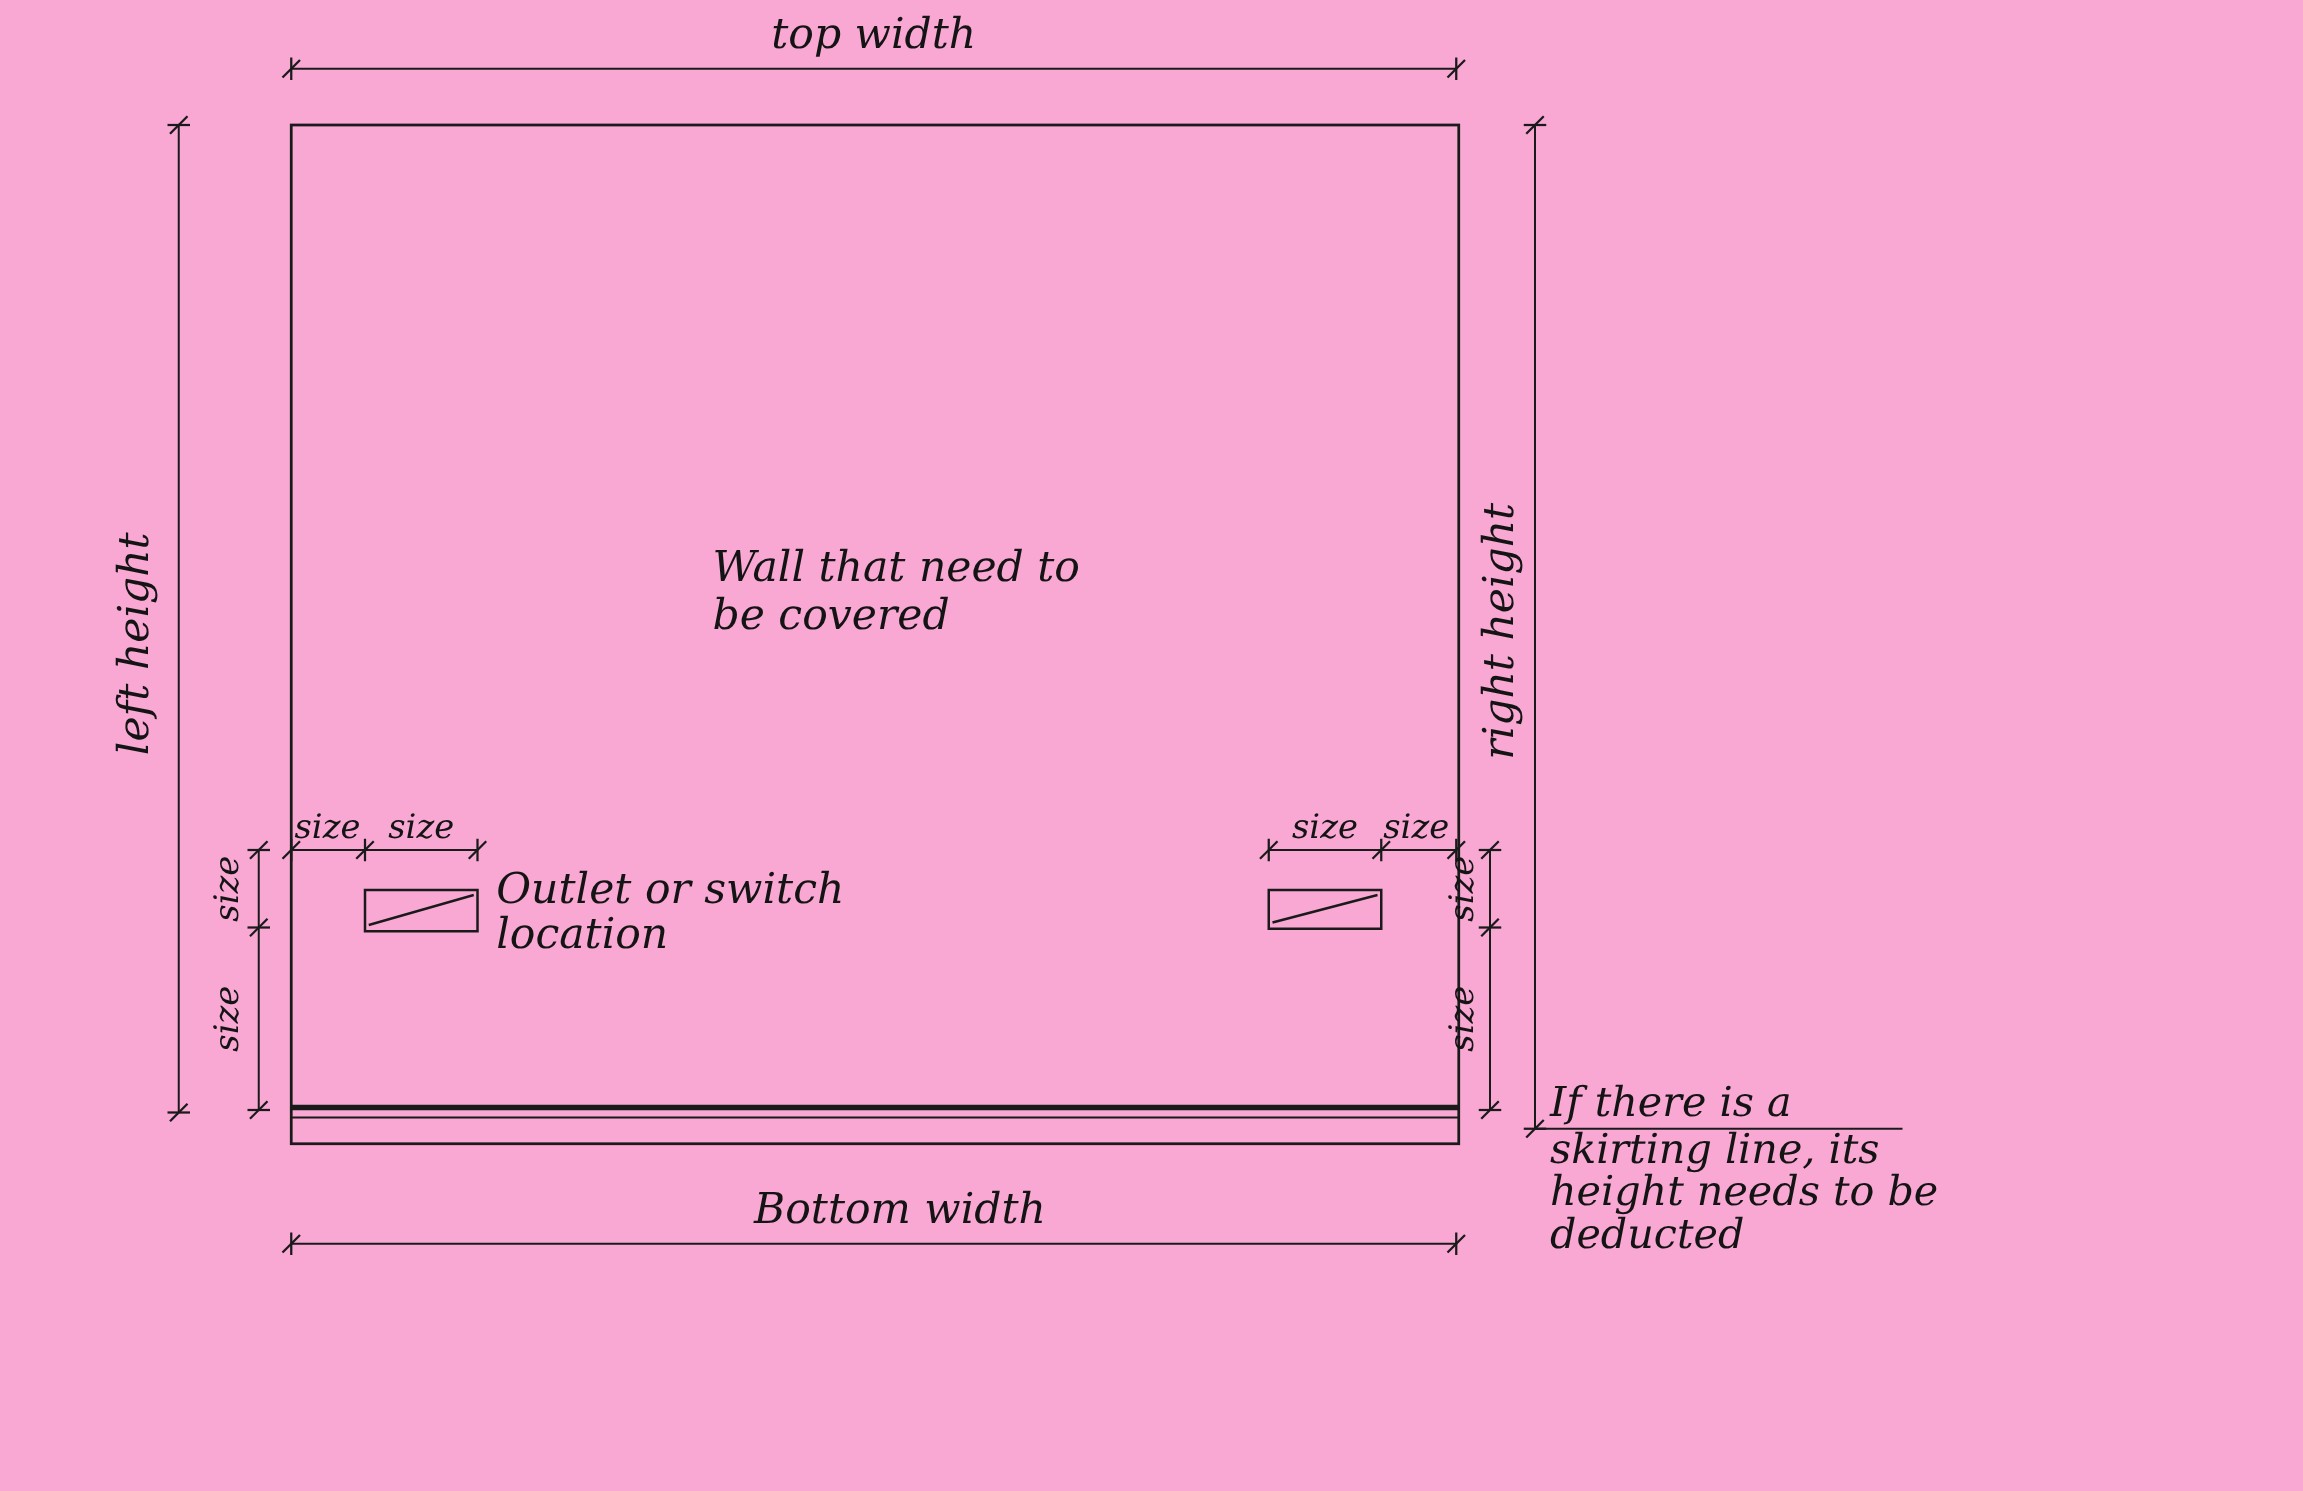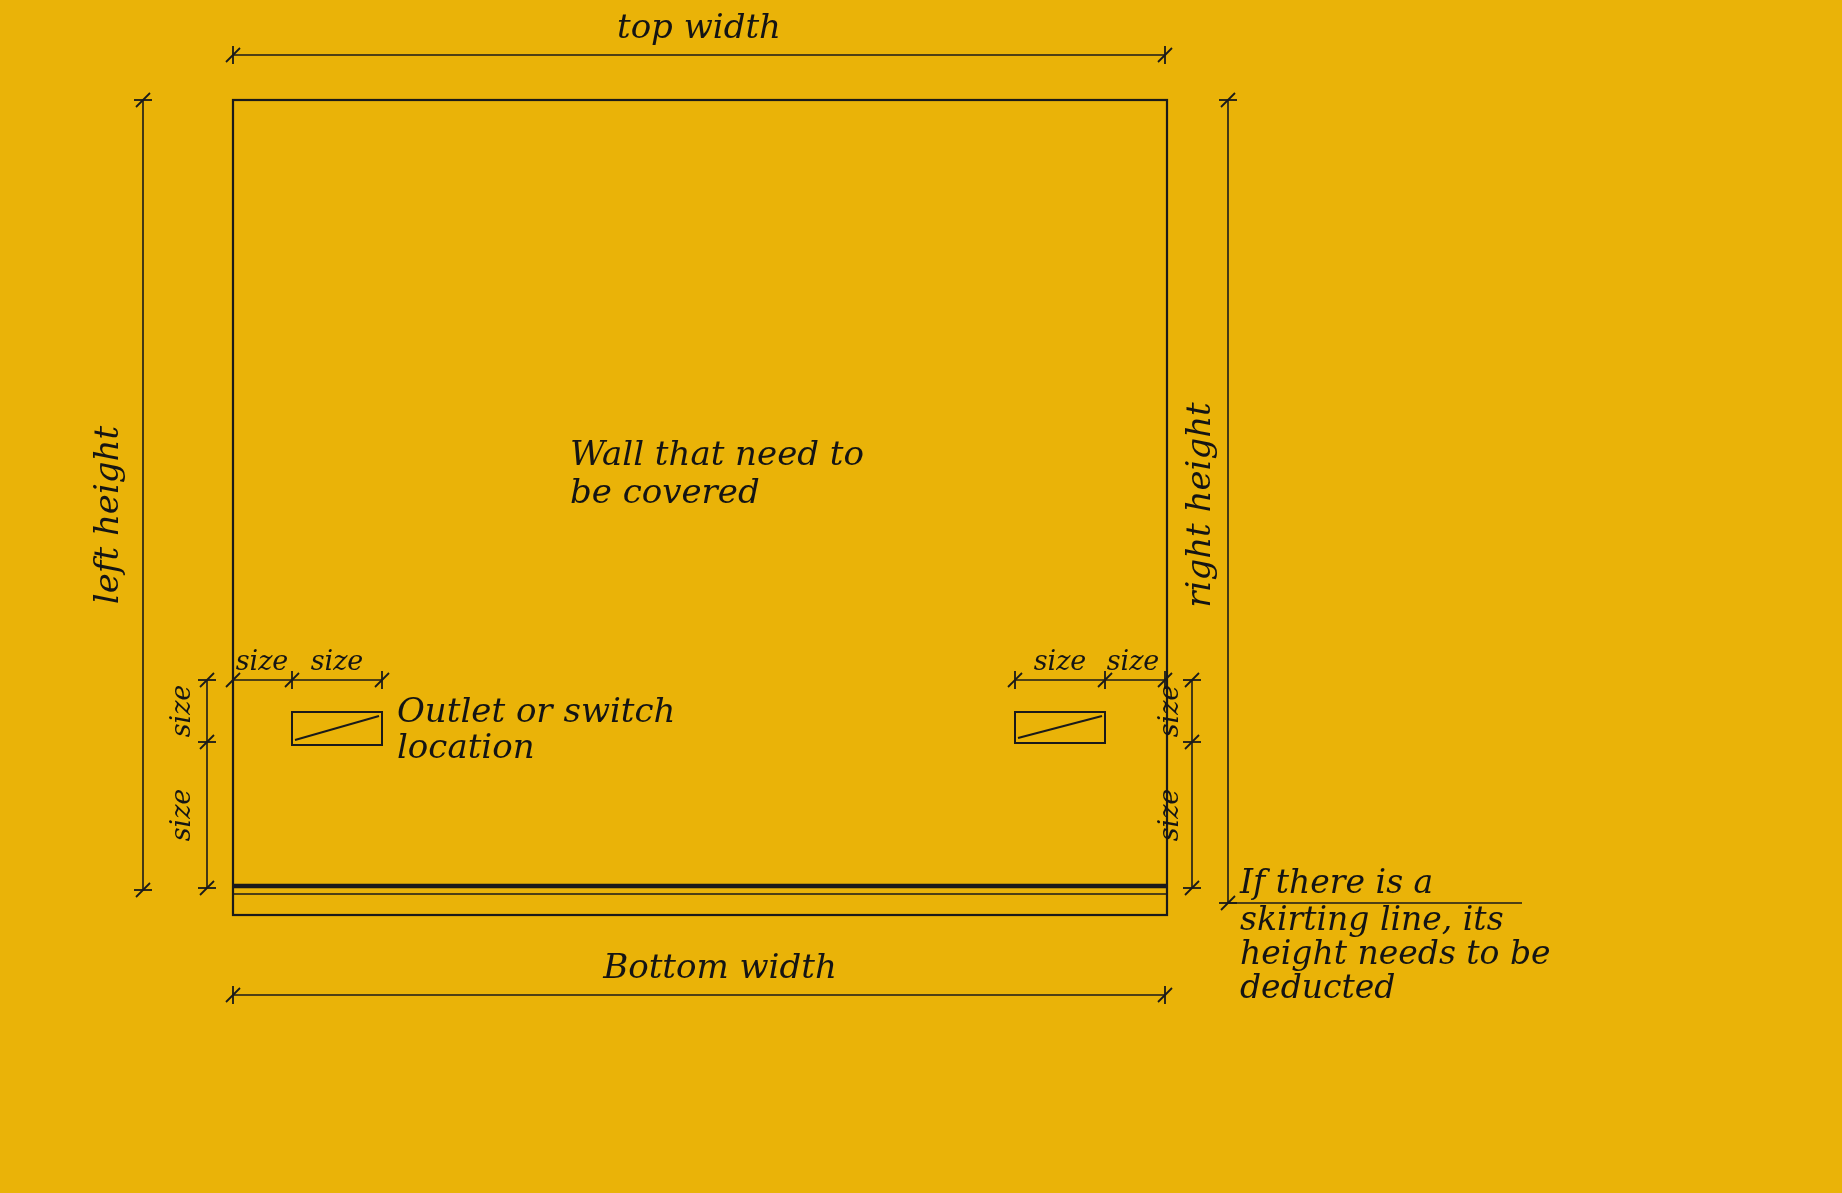--- a/index.html
+++ b/index.html
@@ -4,21 +4,21 @@
 <style>
   html, body {
     margin: 0;
     padding: 0;
     background: #ffffff;
   }
   .canvas {
     position: relative;
     width: 1842px;
     height: 1193px;
-    background: #eab308;
+    background: #f9a8d4;
     overflow: hidden;
   }
   svg { display: block; }
   svg line, svg rect, svg path, svg use {
     stroke: #1a1a1a;
     fill: none;
     stroke-linecap: butt;
   }
   .dim line { stroke-width: 1.6; }
   .tickref { stroke-width: 1.8; }

